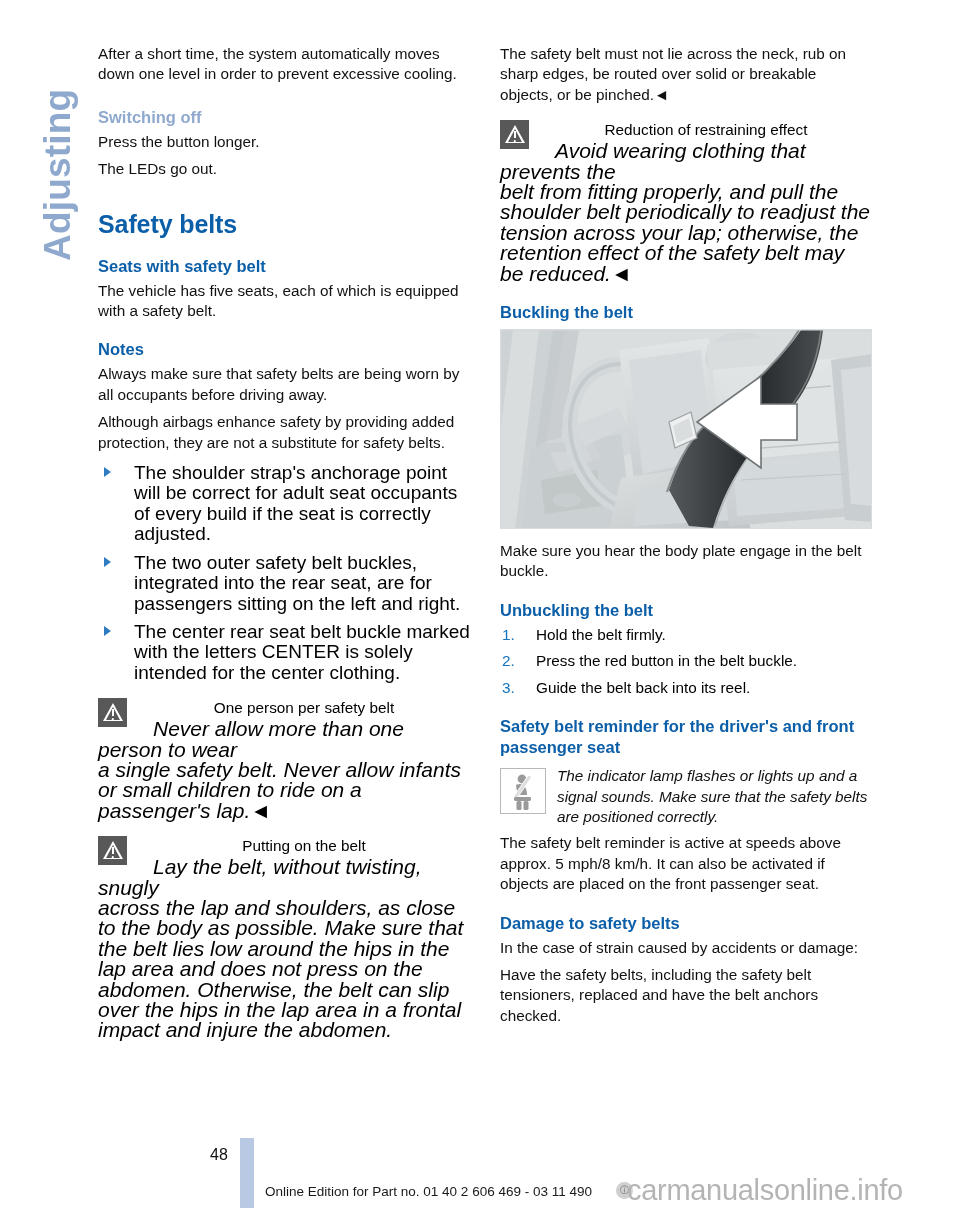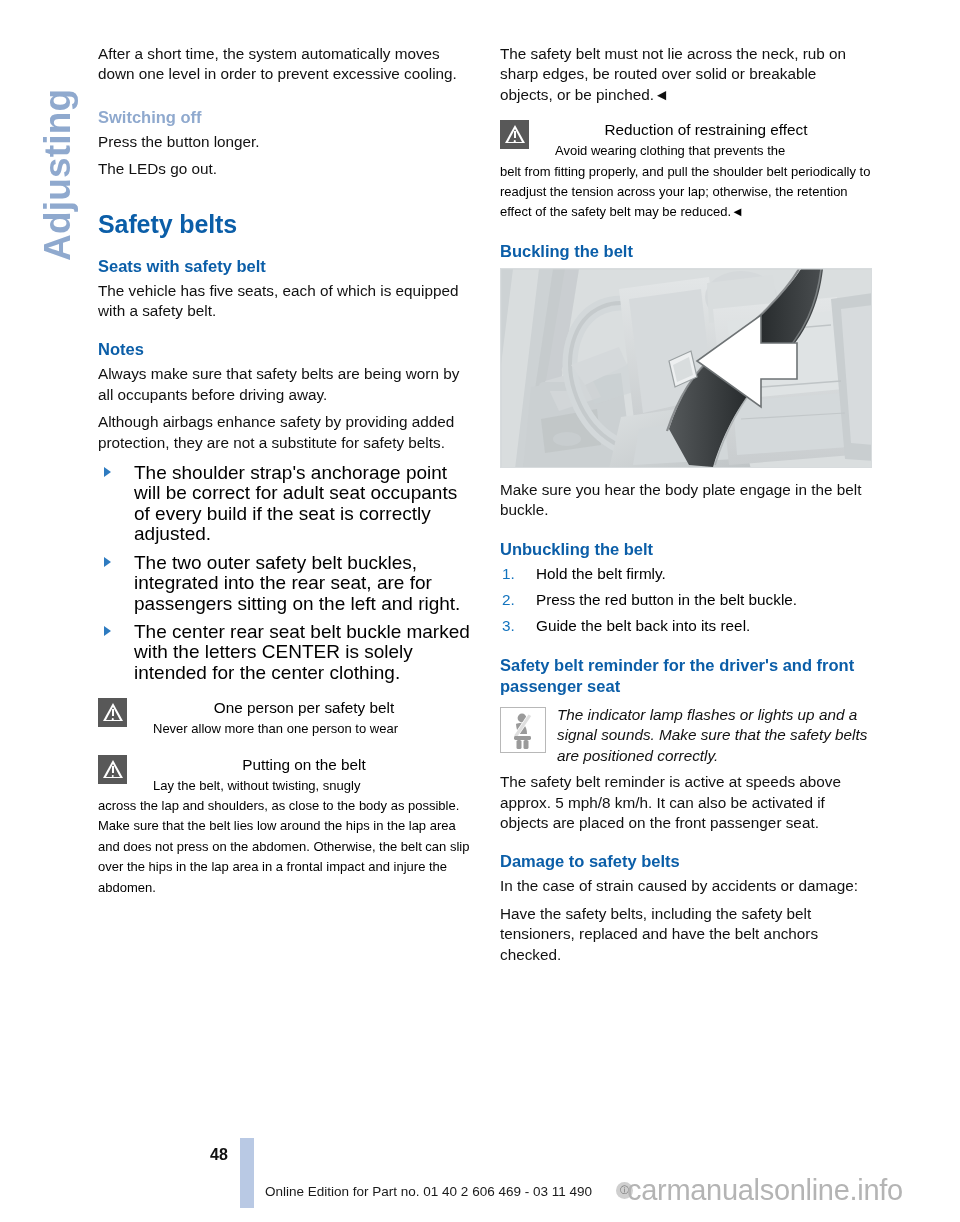--- a/index.html
+++ b/index.html
@@ -177,21 +177,21 @@
     position: absolute;
     left: 50%;
     top: 20px;
     transform: translateX(-50%);
     width: 2.5px;
     height: 2.5px;
     background: #ffffff;
     border-radius: 50%;
   }
   .warn-title { font-size: 15.3px; line-height: 22px; text-align: center; }
-  .warn-body  { font-size: 13px; line-height: 20.4px; text-indent: 16px; }
+  .warn-body  { font-size: 21px; line-height: 20.4px; text-indent: 16px; font-style: italic; }
   .warn-body.cont { text-indent: 0; }
   .clearfix::after { content: ""; display: block; clear: both; }
 
   
   .lamp-block {
     margin: 8px 0 6px 0;
   }
   .lamp-icon {
     float: left;
     width: 46px;
@@ -222,21 +222,20 @@
     bottom: 0;
     width: 960px;
     height: 84px;
   }
   .page-num {
     position: absolute;
     left: 210px;
     top: 8px;
     font-size: 16px;
     color: #111111;
-    font-weight: bold;
   }
   .footer-bar {
     position: absolute;
     left: 240px;
     top: 0px;
     width: 14px;
     height: 70px;
     background: #B9C9E4;
   }
   .edition {
@@ -313,20 +312,21 @@
 
     <div class="warn-block clearfix">
       <div class="warn-icon">
         <span class="tri"></span>
           <span class="tri-inner"></span>
         <span class="bang"></span>
           <span class="bang-dot"></span>
       </div>
       <div class="warn-title">One person per safety belt</div>
       <div class="warn-body">Never allow more than one person to wear</div>
+      <div class="warn-body cont">a single safety belt. Never allow infants or small children to ride on a passenger's lap.◄</div>
     </div>
 
     <div class="warn-block clearfix">
       <div class="warn-icon">
         <span class="tri"></span>
           <span class="tri-inner"></span>
         <span class="bang"></span>
           <span class="bang-dot"></span>
       </div>
       <div class="warn-title">Putting on the belt</div>

